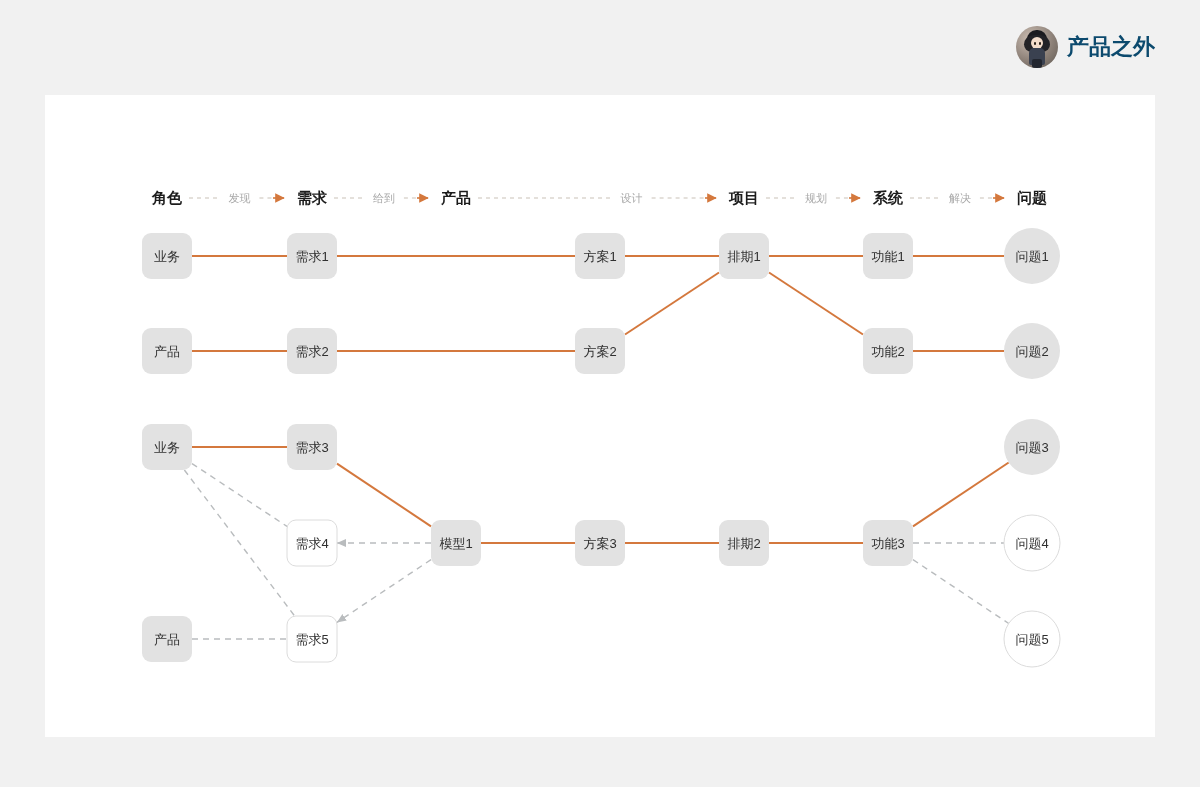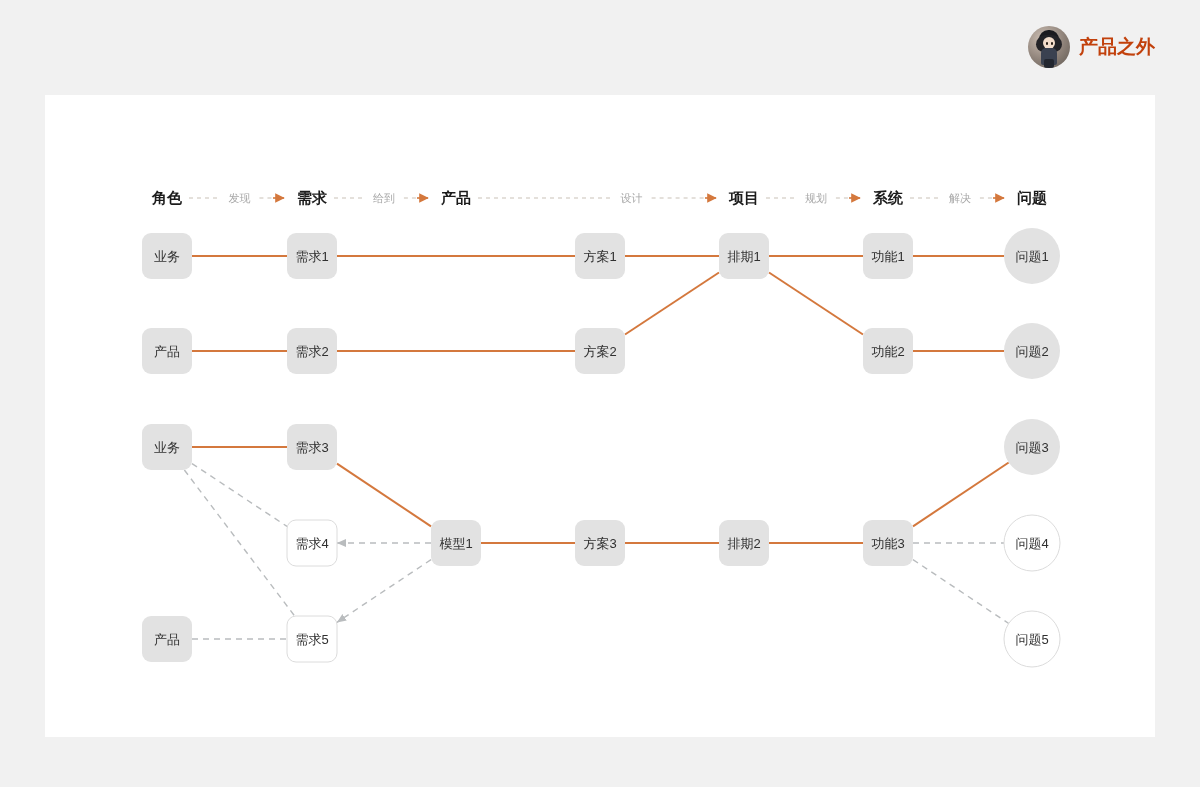--- a/index.html
+++ b/index.html
@@ -55,21 +55,21 @@
   }
   .brand-avatar .eyeL{left:18px;} .brand-avatar .eyeR{left:23px;}
   .brand-avatar .body{
     position:absolute;left:13px;top:22px;width:16px;height:17px;
     background:#3a4150;border-radius:5px 5px 2px 2px;
   }
   .brand-avatar .legs{
     position:absolute;left:16px;top:33px;width:10px;height:9px;background:#22262f;border-radius:2px;
   }
   .brand-name{
-    font-size:19px;font-weight:bold;color:#c2410c;white-space:nowrap;
+    font-size:22px;font-weight:bold;color:#0c4a6e;white-space:nowrap;
   }
 
   
   .card{
     position:absolute;left:45px;top:95px;width:1110px;height:642px;
     background:#ffffff;
   }
   svg.diagram{position:absolute;left:0;top:0;width:1110px;height:642px;display:block;}
 
   

